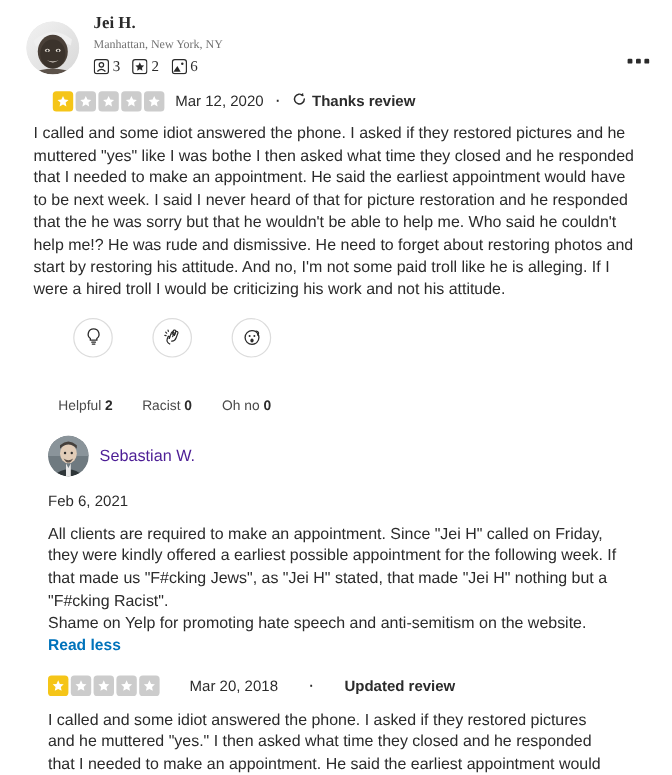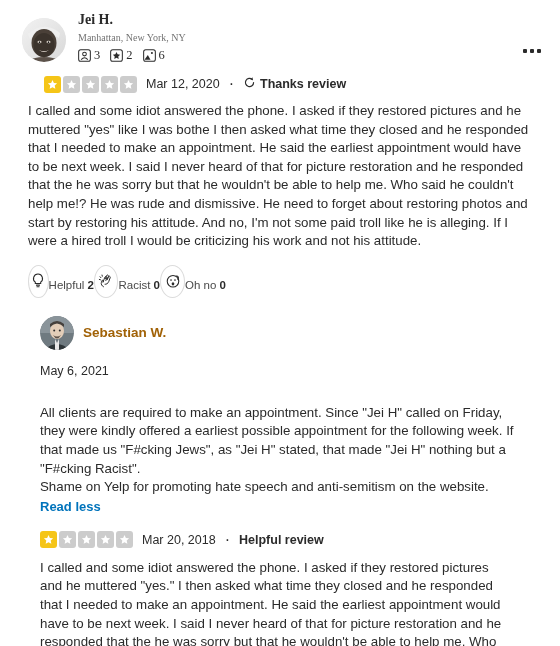--- a/index.html
+++ b/index.html
@@ -67,56 +67,56 @@
   .review-body {
     padding: 9px 30px 0 28px;
     font-size: 13.3px; line-height: 18.6px; color: #2b2b2b;
     white-space: pre-wrap;
   }
 
   
   .reactions {
     display: flex; padding: 14px 22px 0 28px; gap: 0;
   }
-  .reaction { width: 66px; display: flex; flex-direction: row; align-items: center; cursor: pointer; }
+  .reaction { width: 66px; display: flex; flex-direction: column; align-items: flex-end; cursor: pointer; gap: 28px; }
   .reaction-circle {
     width: 33px; height: 33px; border-radius: 50%;
     border: 1px solid #dcdcdc; background: #fff;
     display: flex; align-items: center; justify-content: center;
   }
   .reaction-circle svg { display: block; }
   .reaction-label {
     margin-top: 7px; font-size: 11.5px; color: #4a4a4a; white-space: nowrap;
   }
   .reaction-label b { color: #2b2b2b; font-weight: bold; }
 
   
   .owner-reply { padding: 18px 22px 0 40px; }
   .owner-head { display: flex; align-items: center; }
   .owner-avatar {
     width: 34px; height: 34px; border-radius: 50%;
     overflow: hidden; flex: 0 0 34px; margin-right: 9px; background: #d9d9d9;
   }
   .owner-avatar svg { display: block; width: 100%; height: 100%; }
-  .owner-name { font-size: 13.5px; font-weight: bold; color: #a16207; line-height: 16px; }
+  .owner-name { font-size: 13.5px; font-weight: normal; color: #4c1d95; line-height: 16px; }
   .owner-role { font-size: 12.5px; color: #4a4a4a; line-height: 16px; margin-top: 1px; }
   .owner-date { font-size: 12.5px; color: #2b2b2b; margin: 14px 0 0 0; }
   .owner-text {
-    margin-top: 26px; font-size: 13.3px; line-height: 18.6px; color: #2b2b2b;
+    margin-top: 11px; font-size: 13.3px; line-height: 18.6px; color: #2b2b2b;
     white-space: pre-wrap; padding-right: 14px;
   }
   .read-link {
     display: inline-block; margin-top: 0;
     font-size: 13px; font-weight: bold; color: #0073bb; cursor: pointer;
     text-decoration: none;
   }
 
   
   .prev-review { padding: 16px 22px 0 40px; }
-  .prev-rating-row { display: flex; align-items: center; gap: 9px; }
+  .prev-rating-row { display: flex; align-items: center; gap: 25px; }
   .prev-body {
     padding: 10px 28px 0 0;
     font-size: 13.3px; line-height: 18.6px; color: #2b2b2b; white-space: pre-wrap;
   }
 </style>
 </head>
 <body>
 
 <div class="page">
 
@@ -303,21 +303,21 @@
             <path d="M13 19 Q17 22 21 19 Q17 26 13 19 Z" fill="#5d524a"></path>
             <path d="M4 34 Q17 22 30 34 Z" fill="#2e3538"></path>
             <path d="M15 23 L17 27 L19 23 L19 34 L15 34 Z" fill="#e8e8e8"></path>
           </g>
         </svg>
       </div>
       <div>
         <div class="owner-name">Sebastian W.</div>
       </div>
     </div>
-    <div class="owner-date">May 6, 2021</div>
+    <div class="owner-date">Feb 6, 2021</div>
     <div class="owner-text">All clients are required to make an appointment. Since "Jei H" called on Friday, they were kindly offered a earliest possible appointment for the following week. If that made us "F#cking Jews", as "Jei H" stated, that made "Jei H" nothing but a "F#cking Racist".
 Shame on Yelp for promoting hate speech and anti-semitism on the website.</div>
     <a class="read-link">Read less</a>
   </div>
 
   <div class="prev-review">
     <div class="prev-rating-row">
       <div class="stars">
         <span class="star on">
           <svg width="11" height="11" viewBox="0 0 12 12">
@@ -340,20 +340,20 @@
             </svg>
         </span>
         <span class="star">
           <svg width="11" height="11" viewBox="0 0 12 12">
               <path d="M6 1l1.5 3.3 3.5.4-2.6 2.4.7 3.5L6 8.9 2.9 10.6l.7-3.5L1 4.7l3.5-.4z" fill="#ffffff"></path>
             </svg>
         </span>
       </div>
       <span class="rating-date">Mar 20, 2018</span>
       <span class="dot-sep">·</span>
-      <span class="update-tag">Helpful review</span>
+      <span class="update-tag">Updated review</span>
     </div>
 
     <div class="prev-body">I called and some idiot answered the phone. I asked if they restored pictures and he muttered "yes." I then asked what time they closed and he responded that I needed to make an appointment. He said the earliest appointment would have to be next week. I said I never heard of that for picture restoration and he responded that the he was sorry but that he wouldn't be able to help me. Who said he couldn't help me!? He was rude and dismissive. He needs to forget about restoring photos and start by restoring his attitude.</div>
 
   </div>
 
 </div>
 
 </body></html>

